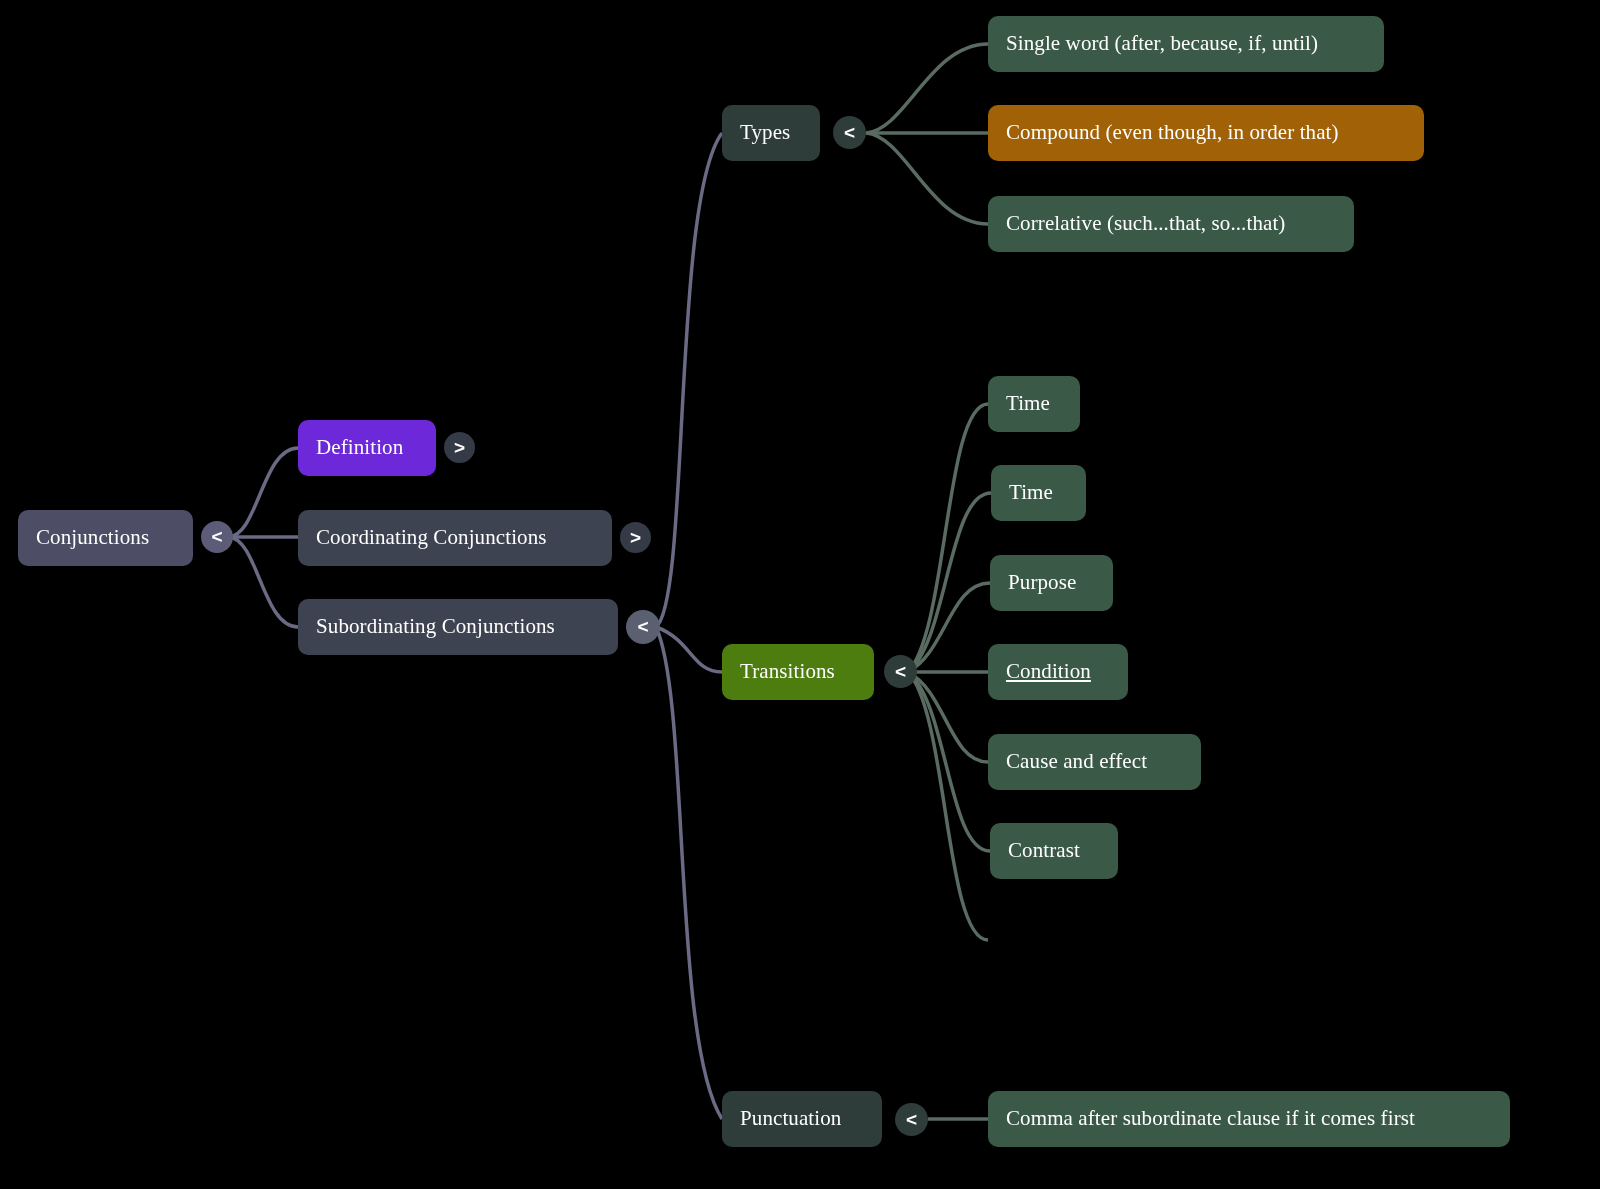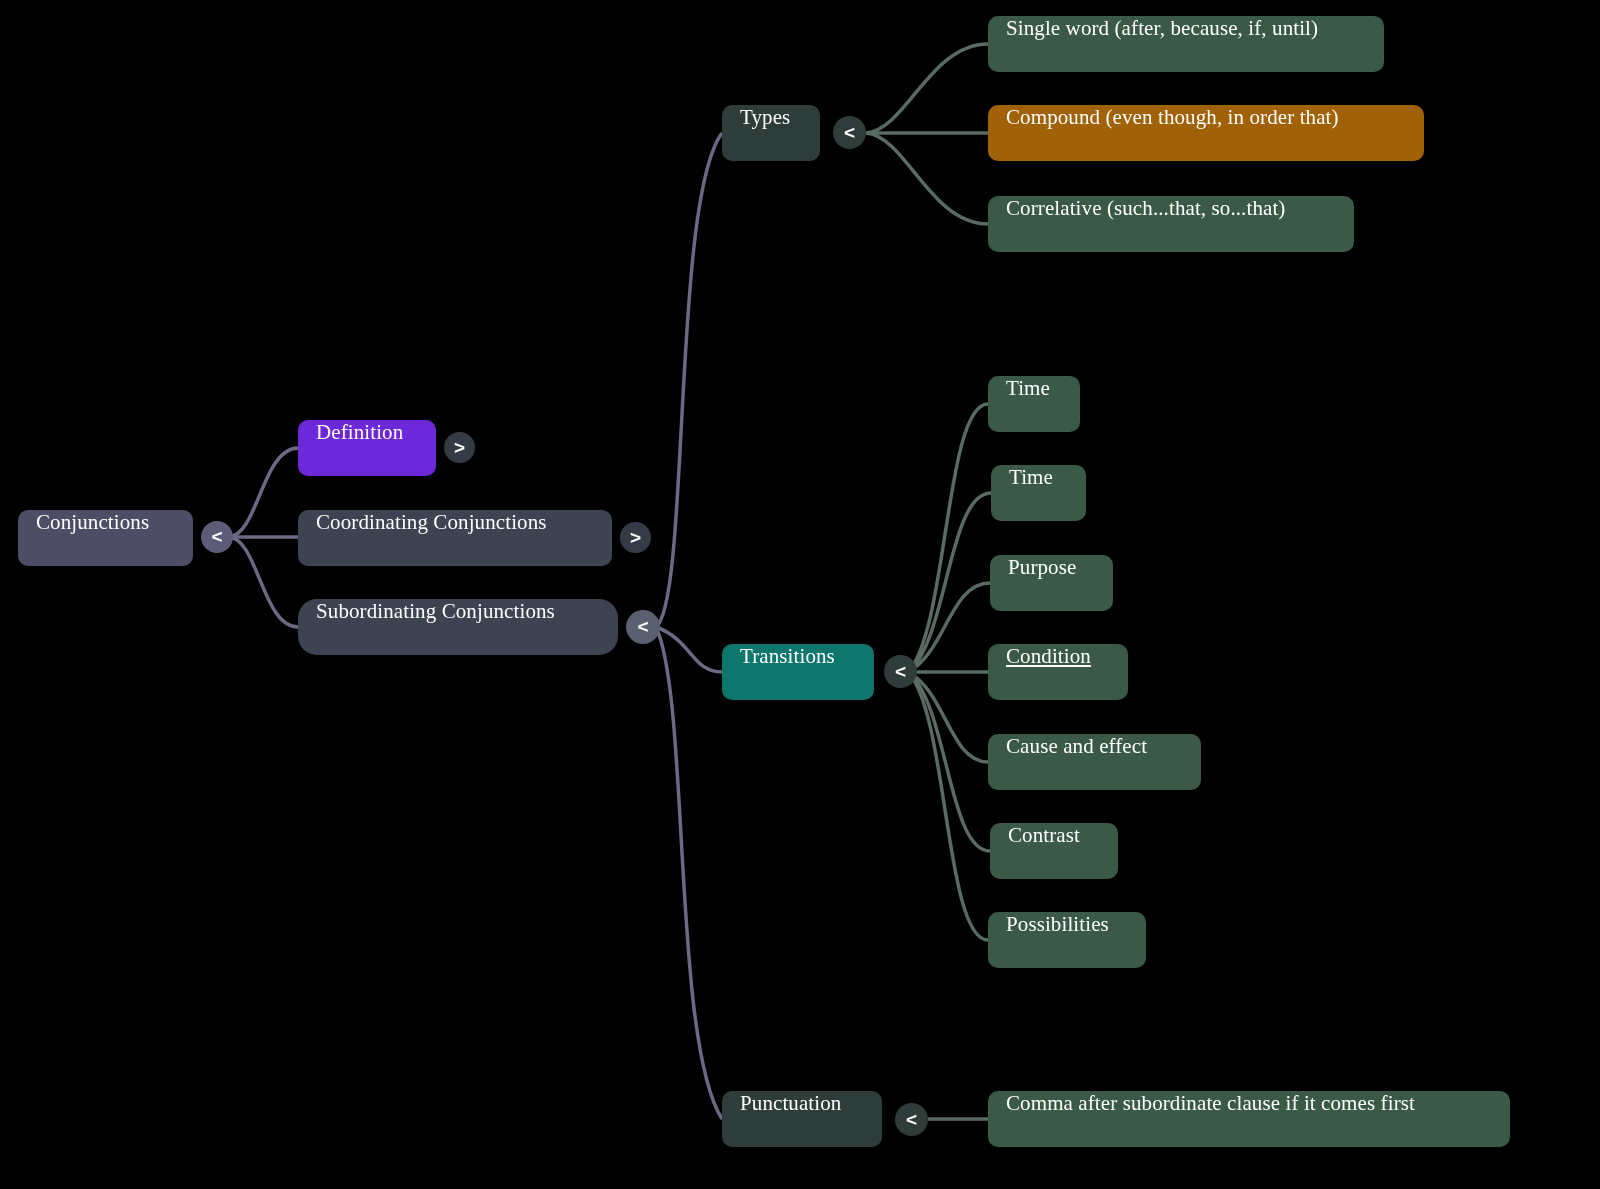--- a/index.html
+++ b/index.html
@@ -20,20 +20,21 @@
     left: 0;
     top: 0;
     width: 1600px;
     height: 1189px;
     pointer-events: none;
   }
   .node {
     position: absolute;
     box-sizing: border-box;
     display: flex;
+    align-items: center;
     border-radius: 10px;
     color: #ffffff;
     font-size: 21px;
     line-height: 1.2;
     padding: 0 18px;
     white-space: nowrap;
     letter-spacing: 0.1px;
   }
   .node.root {
     font-size: 21px;
@@ -100,21 +101,21 @@
     <span>&gt;</span>
   </div>
 
   <div class="node" style="left:298px; top:510px; width:314px; height:56px; background:#3d4350;">
     <span>Coordinating Conjunctions</span>
   </div>
   <div class="badge" style="left:620px; top:522px; width:31px; height:31px; background:#343a46;">
     <span>&gt;</span>
   </div>
 
-  <div class="node" style="left:298px; top:599px; width:320px; height:56px; background:#3d4350;border-radius:19px;">
+  <div class="node" style="left:298px; top:599px; width:320px; height:56px; background:#3d4350;">
     <span>Subordinating Conjunctions</span>
   </div>
   <div class="badge" style="left:626px; top:610px; width:34px; height:34px; background:#5a6070;">
     <span>&lt;</span>
   </div>
 
   <div class="node" style="left:722px; top:105px; width:98px; height:56px; background:#2e3d3a;">
     <span>Types</span>
   </div>
   <div class="badge" style="left:833px; top:116px; width:33px; height:33px; background:#2e3d3a;">
@@ -124,21 +125,21 @@
   <div class="node" style="left:988px; top:16px; width:396px; height:56px; background:#3a5a47;">
     <span>Single word (after, because, if, until)</span>
   </div>
   <div class="node" style="left:988px; top:105px; width:436px; height:56px; background:#a16207;">
     <span>Compound (even though, in order that)</span>
   </div>
   <div class="node" style="left:988px; top:196px; width:366px; height:56px; background:#3a5a47;">
     <span>Correlative (such...that, so...that)</span>
   </div>
 
-  <div class="node" style="left:722px; top:644px; width:152px; height:56px; background:#0f766e;">
+  <div class="node" style="left:722px; top:644px; width:152px; height:56px; background:#4d7c0f;">
     <span>Transitions</span>
   </div>
   <div class="badge" style="left:884px; top:655px; width:33px; height:33px; background:#2e3d3a;">
     <span>&lt;</span>
   </div>
 
   <div class="node" style="left:988px; top:376px; width:92px; height:56px; background:#3a5a47;">
     <span>Time</span>
   </div>
   <div class="node" style="left:991px; top:465px; width:95px; height:56px; background:#3a5a47;">
@@ -149,23 +150,20 @@
   </div>
   <div class="node" style="left:988px; top:644px; width:140px; height:56px; background:#3a5a47;text-decoration:underline;">
     <span>Condition</span>
   </div>
   <div class="node" style="left:988px; top:734px; width:213px; height:56px; background:#3a5a47;">
     <span>Cause and effect</span>
   </div>
   <div class="node" style="left:990px; top:823px; width:128px; height:56px; background:#3a5a47;">
     <span>Contrast</span>
   </div>
-  <div class="node" style="left:988px; top:912px; width:158px; height:56px; background:#3a5a47;">
-    <span>Possibilities</span>
-  </div>
 
   <div class="node" style="left:722px; top:1091px; width:160px; height:56px; background:#2e3d3a;">
     <span>Punctuation</span>
   </div>
   <div class="badge" style="left:895px; top:1103px; width:33px; height:33px; background:#2e3d3a;">
     <span>&lt;</span>
   </div>
 
   <div class="node" style="left:988px; top:1091px; width:522px; height:56px; background:#3a5a47;">
     <span>Comma after subordinate clause if it comes first</span>

